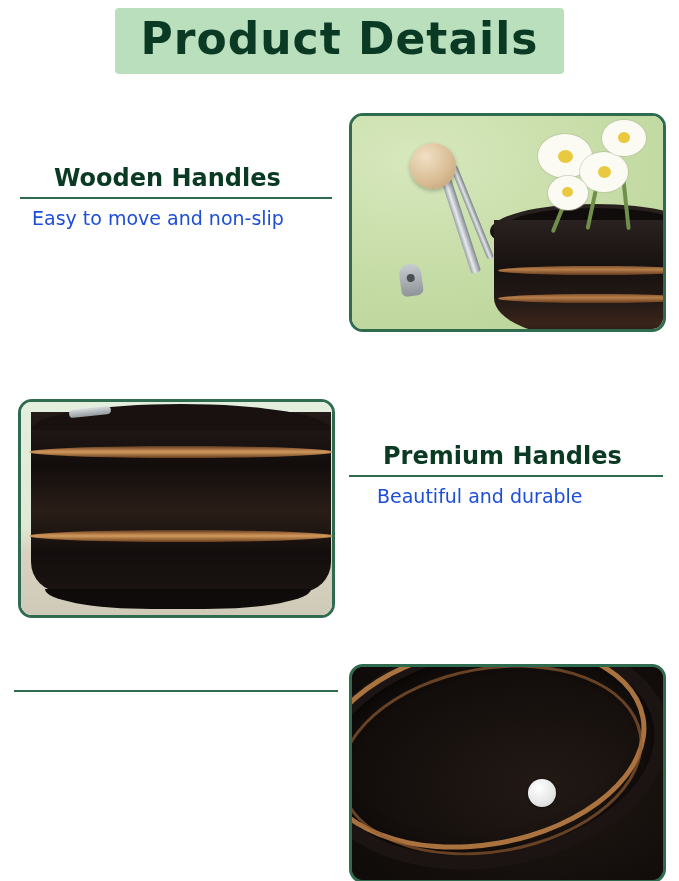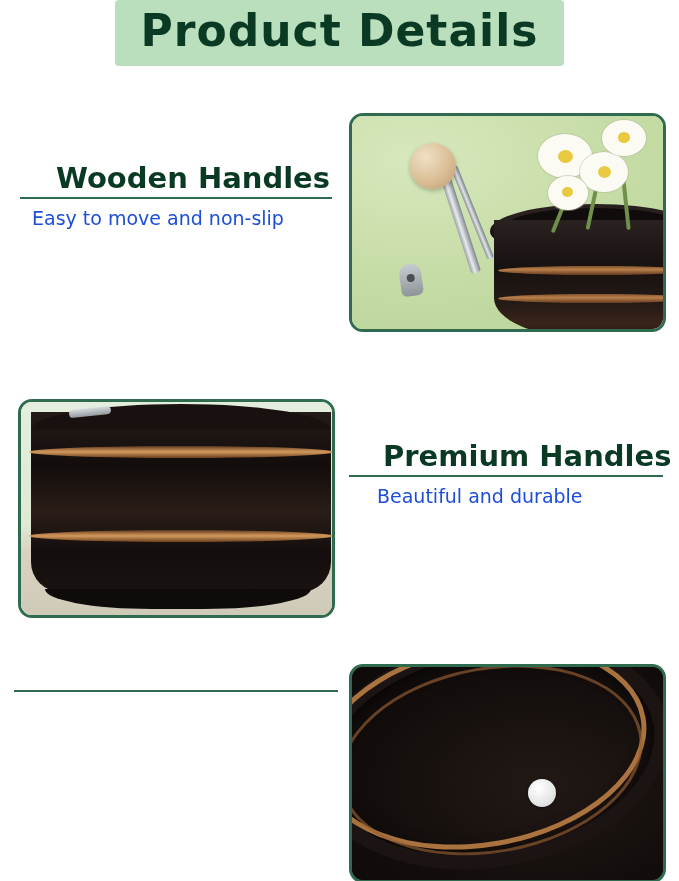--- a/index.html
+++ b/index.html
@@ -13,21 +13,21 @@
     font-family: "DejaVu Sans", sans-serif;
     color: #111111;
     position: relative;
     overflow: hidden;
   }
 
   
   .title-wrap {
     position: absolute;
     left: 0;
-    top: 0;
+    top: 8px;
     width: 679px;
     display: flex;
     justify-content: center;
   }
   .title-band {
     background: #b9dfbc;
     padding: 2px 26px 6px 26px;
     border-radius: 4px;
   }
   .title-text {
@@ -46,25 +46,24 @@
     border: 3px solid #2f6b4f;
     border-radius: 14px;
     overflow: hidden;
     background: #cfe3bf;
   }
   .text-block {
     position: absolute;
   }
   .heading {
     font-weight: bold;
-    font-size: 29px;
+    font-size: 24px;
     line-height: 30px;
     color: #0b3a24;
     white-space: nowrap;
-    text-align: center;
   }
   .rule {
     height: 2px;
     background: #2f6b4f;
     margin: 4px 0 6px 0;
   }
   .body-text {
     font-size: 19px;
     line-height: 27px;
     color: #1d4ed8;

